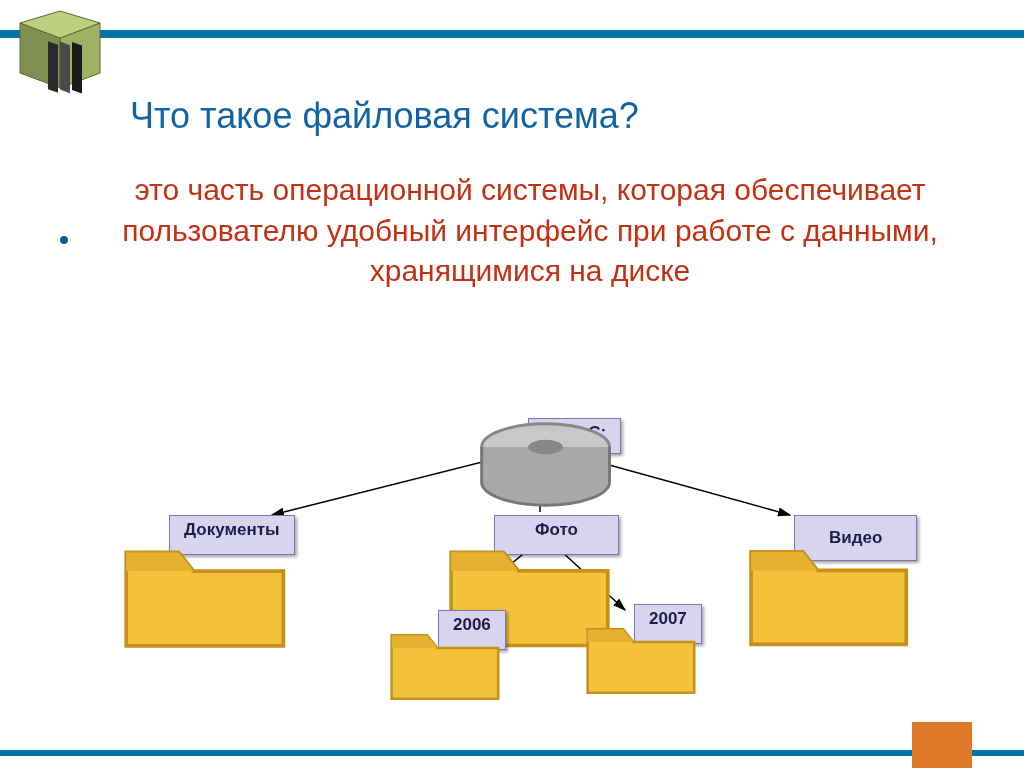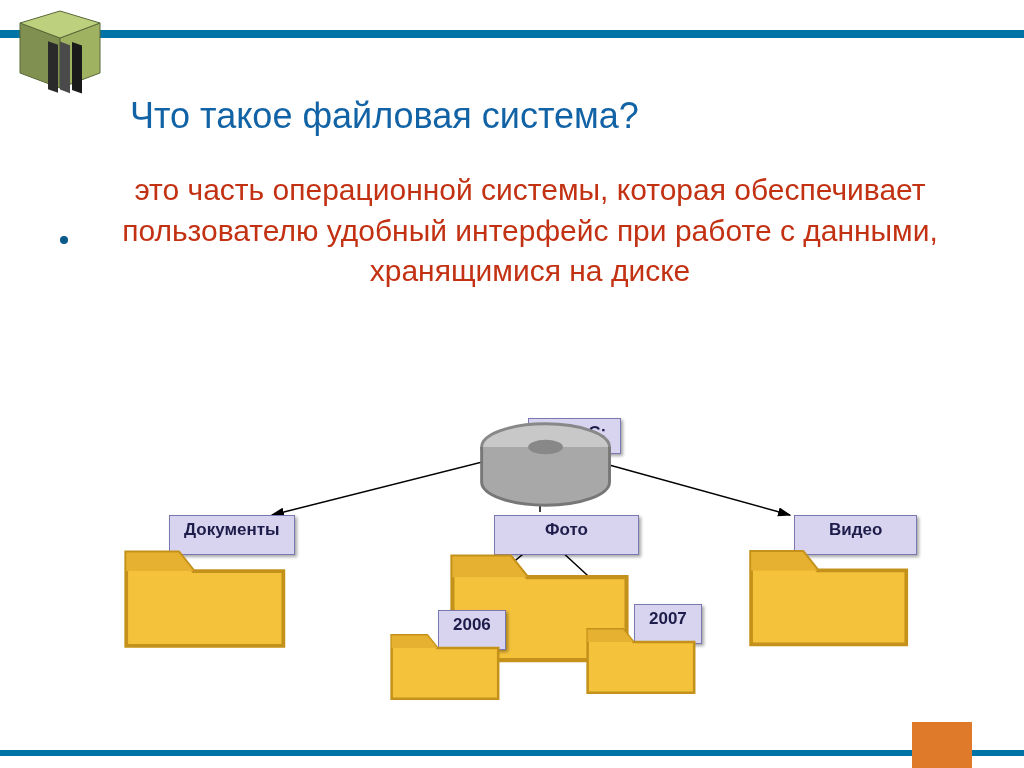--- a/index.html
+++ b/index.html
@@ -82,31 +82,31 @@
     <span class="node-box">Документы</span>
   </div>
 
   <div class="node" style="left:440px;top:115px">
     <span class="folder-icon">
       <svg viewBox="0 0 48 40">
           <path d="M3 10 h14 l4 5 h24 v20 h-42 z" fill="#f5c33b" stroke="#c4921a"></path>
           <path d="M3 10 h14 l4 5 h-18 z" fill="#e6b030"></path>
         </svg>
     </span>
-    <span class="node-box" style="padding:4px 50px">Фото</span>
+    <span class="node-box" style="padding:4px 40px">Фото</span>
   </div>
 
   <div class="node" style="left:740px;top:115px">
     <span class="folder-icon">
       <svg viewBox="0 0 48 40">
           <path d="M3 10 h14 l4 5 h24 v20 h-42 z" fill="#f5c33b" stroke="#c4921a"></path>
           <path d="M3 10 h14 l4 5 h-18 z" fill="#e6b030"></path>
         </svg>
     </span>
-    <span class="node-box" style="padding:4px 34px">Видео</span>
+    <span class="node-box" style="padding:12px 34px">Видео</span>
   </div>
 
   <div class="node" style="left:384px;top:210px">
     <span class="folder-icon">
       <svg viewBox="0 0 48 40">
           <path d="M3 10 h14 l4 5 h24 v20 h-42 z" fill="#f5c33b" stroke="#c4921a"></path>
           <path d="M3 10 h14 l4 5 h-18 z" fill="#e6b030"></path>
         </svg>
     </span>
     <span class="node-box">2006</span>

